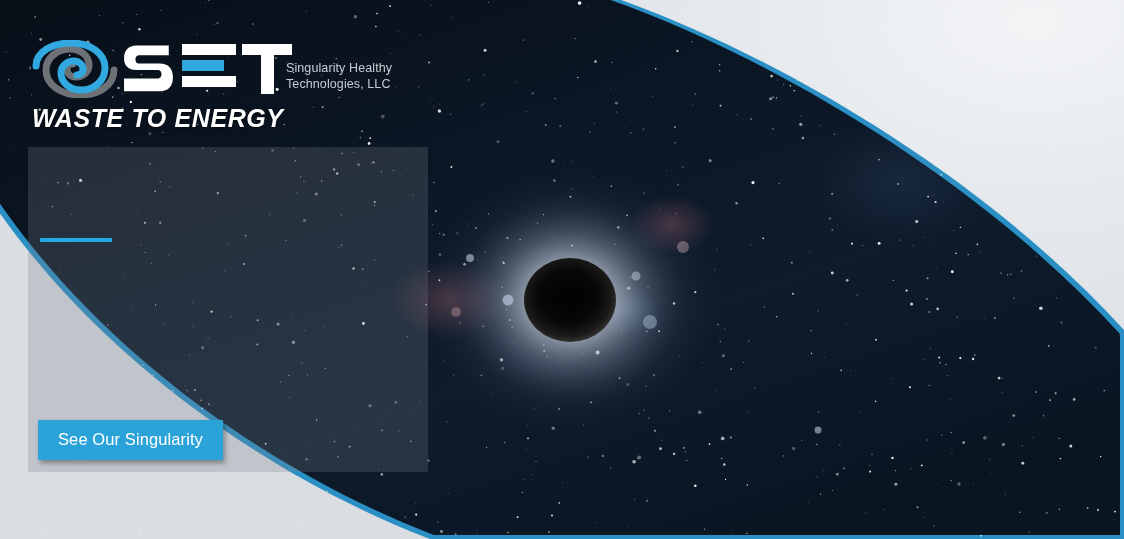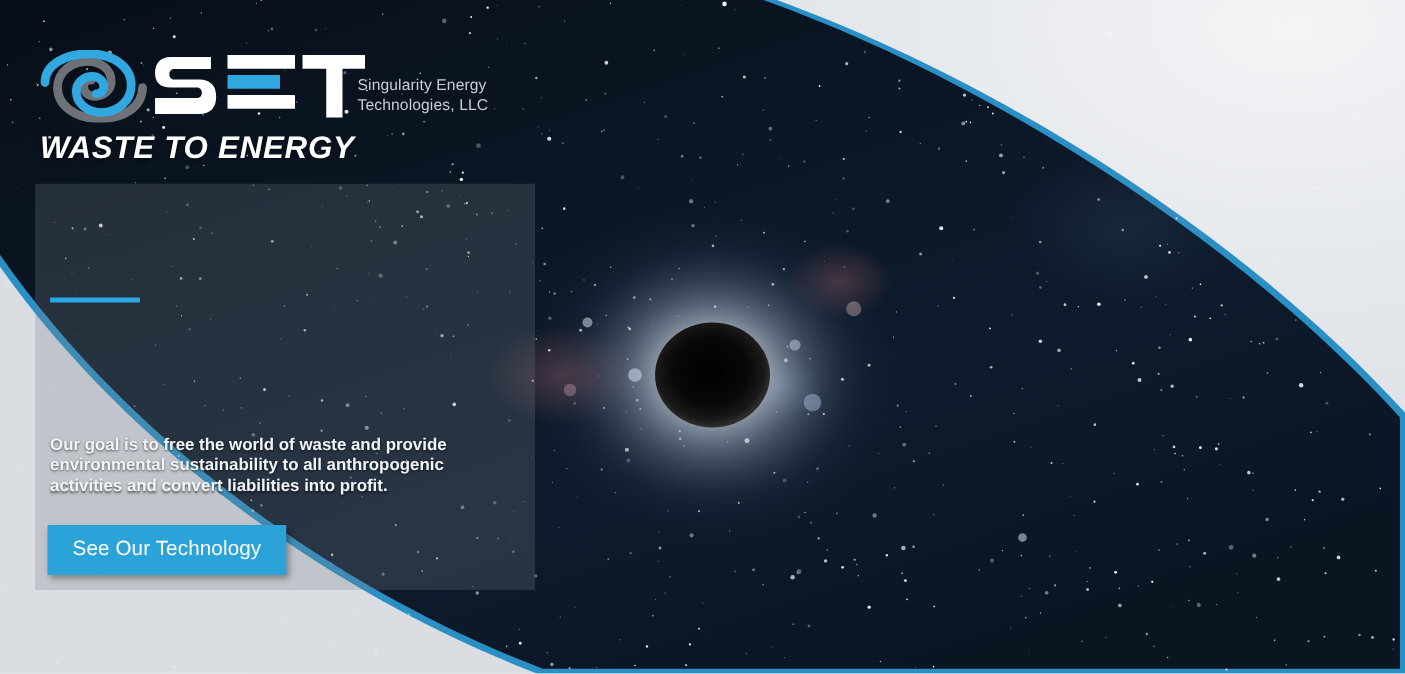--- a/index.html
+++ b/index.html
@@ -1367,25 +1367,24 @@
           <rect x="0" y="19" width="42" height="11" fill="#31a8e0"></rect>
           <rect x="0" y="35" width="54" height="11" fill="#ffffff"></rect>
         </g>
 
         <g transform="translate(118,7)">
           <rect x="0" y="3" width="50" height="11" fill="#ffffff"></rect>
           <rect x="19" y="3" width="13" height="50" fill="#ffffff"></rect>
         </g>
       </svg>
 
-      <div class="logo-sub">Singularity Energy
+      <div class="logo-sub">Singularity Healthy
 Technologies, LLC</div>
     </div>
     <div class="logo-tag">WASTE TO ENERGY</div>
   </div>
 
   <div class="accent-bar"></div>
 
-  <p class="para" id="para2">Our goal is to free the world of waste and provide environmental sustainability to all anthropogenic activities and convert liabilities into profit.</p>
-
-  <button class="cta">See Our Technology</button>
+
+  <button class="cta">See Our Singularity</button>
 
 </div>
 
 </body></html>

